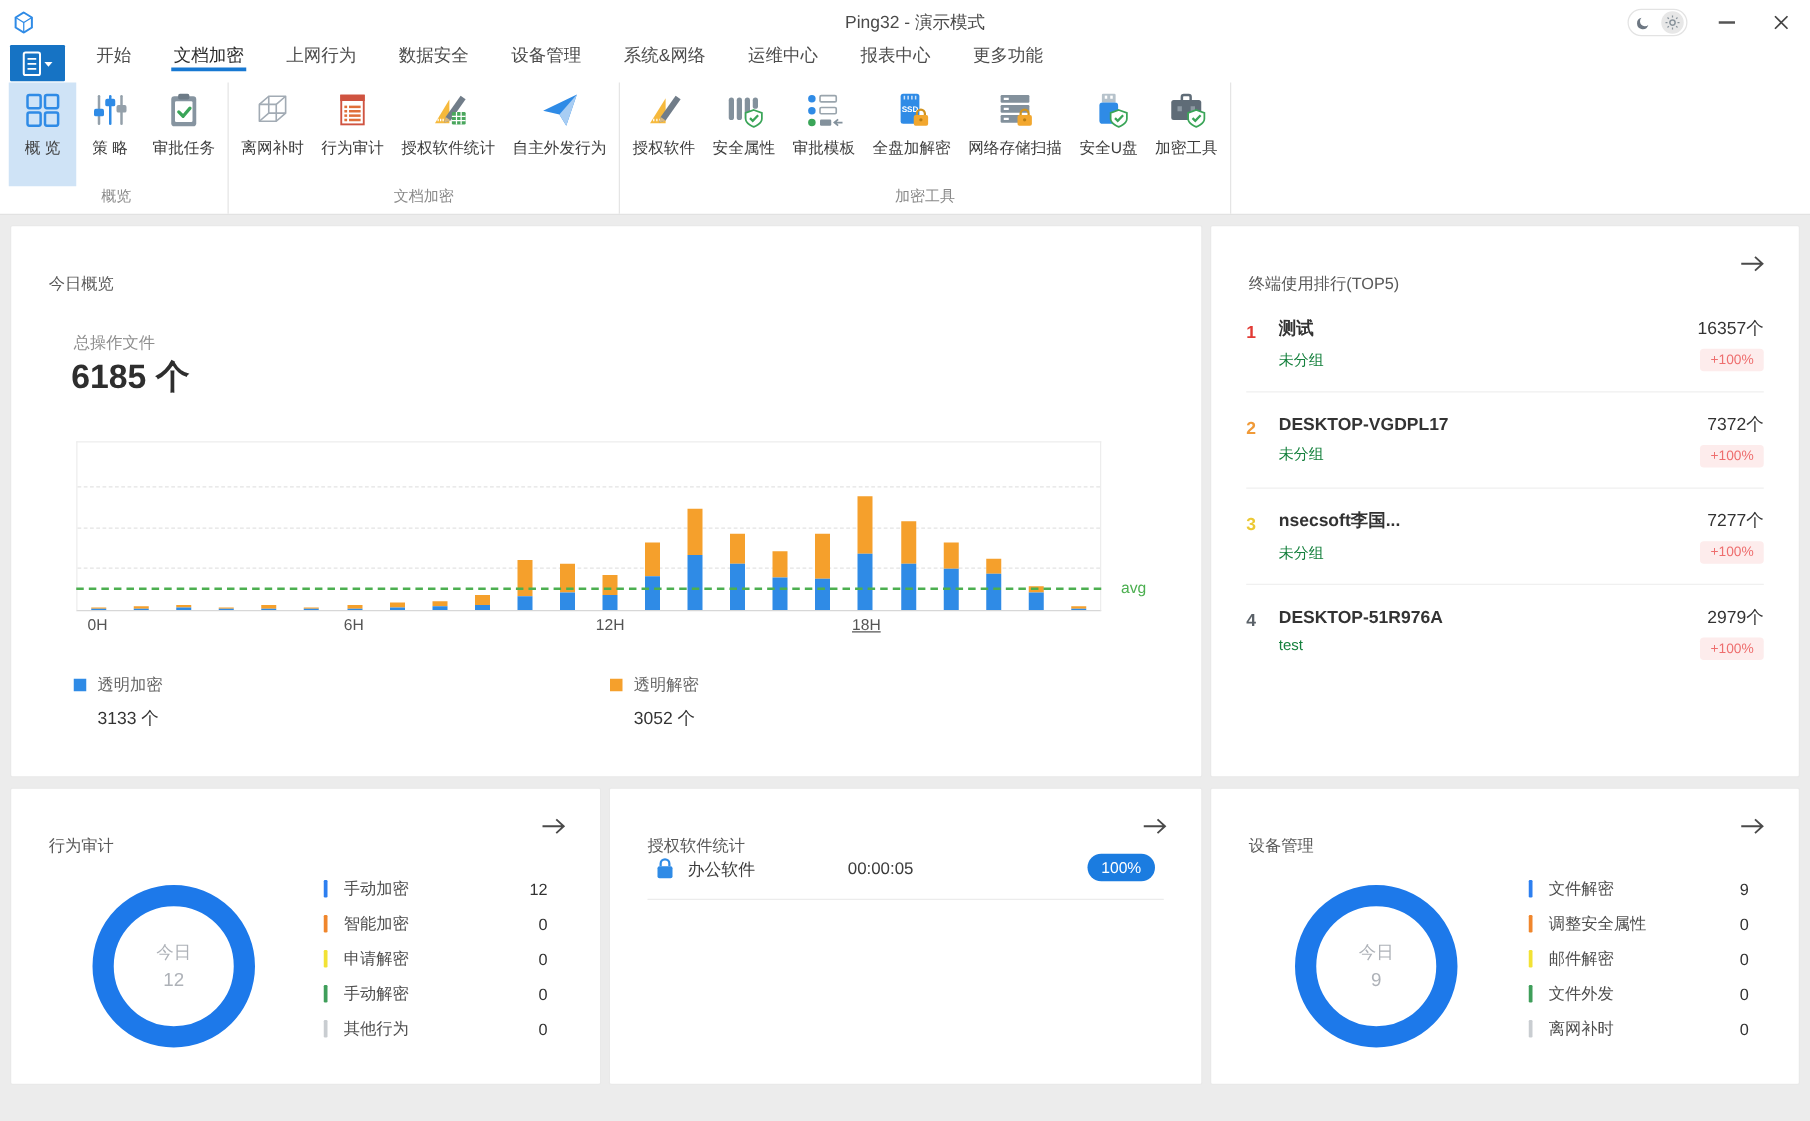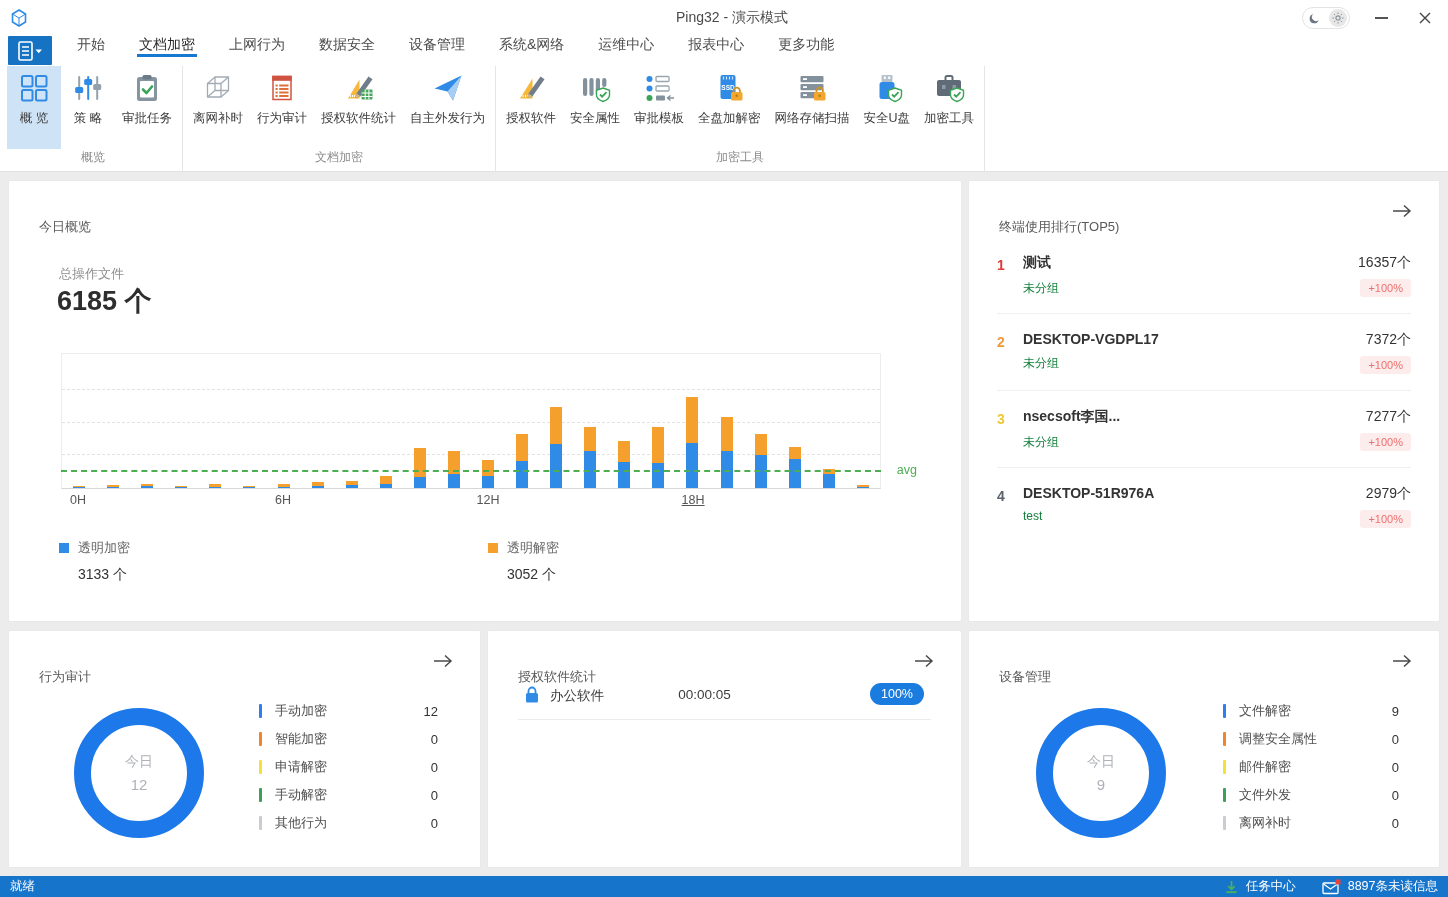--- a/index.html
+++ b/index.html
@@ -674,34 +674,14 @@
           <div class="ml-row">
             <span class="ml-marker" style="background: rgb(201, 205, 209);"></span>
             <span class="ml-label">离网补时</span>
             <span class="ml-value">0</span>
           </div>
         </div>
       </div>
     </div>
   </div>
 
-  <div class="statusbar">
-    <span>就绪</span>
-    <div class="sb-right">
-      <span class="sb-item">
-        <svg width="15" height="16" viewBox="0 0 16 16">
-            <path d="M8 1.5 v8.5 M4.5 7 L8 10.5 L11.5 7" stroke="#49b25e" stroke-width="1.8" fill="none"></path>
-            <rect x="2.5" y="12.5" width="11" height="2" fill="#49b25e"></rect>
-          </svg>
-        <span>任务中心</span>
-      </span>
-      <span class="sb-item">
-        <svg width="19" height="16" viewBox="0 0 19 16">
-            <rect x="1" y="4" width="15" height="10.5" rx="1" fill="none" stroke="#fff" stroke-width="1.3"></rect>
-            <path d="M1.5 5 L8.5 10 L15.5 5" stroke="#fff" stroke-width="1.3" fill="none"></path>
-            <rect x="13.5" y="0.5" width="5" height="5" fill="#e5443c"></rect>
-          </svg>
-        <span>8897条未读信息</span>
-      </span>
-    </div>
-  </div>
 
 </div>
 
 </body></html>

